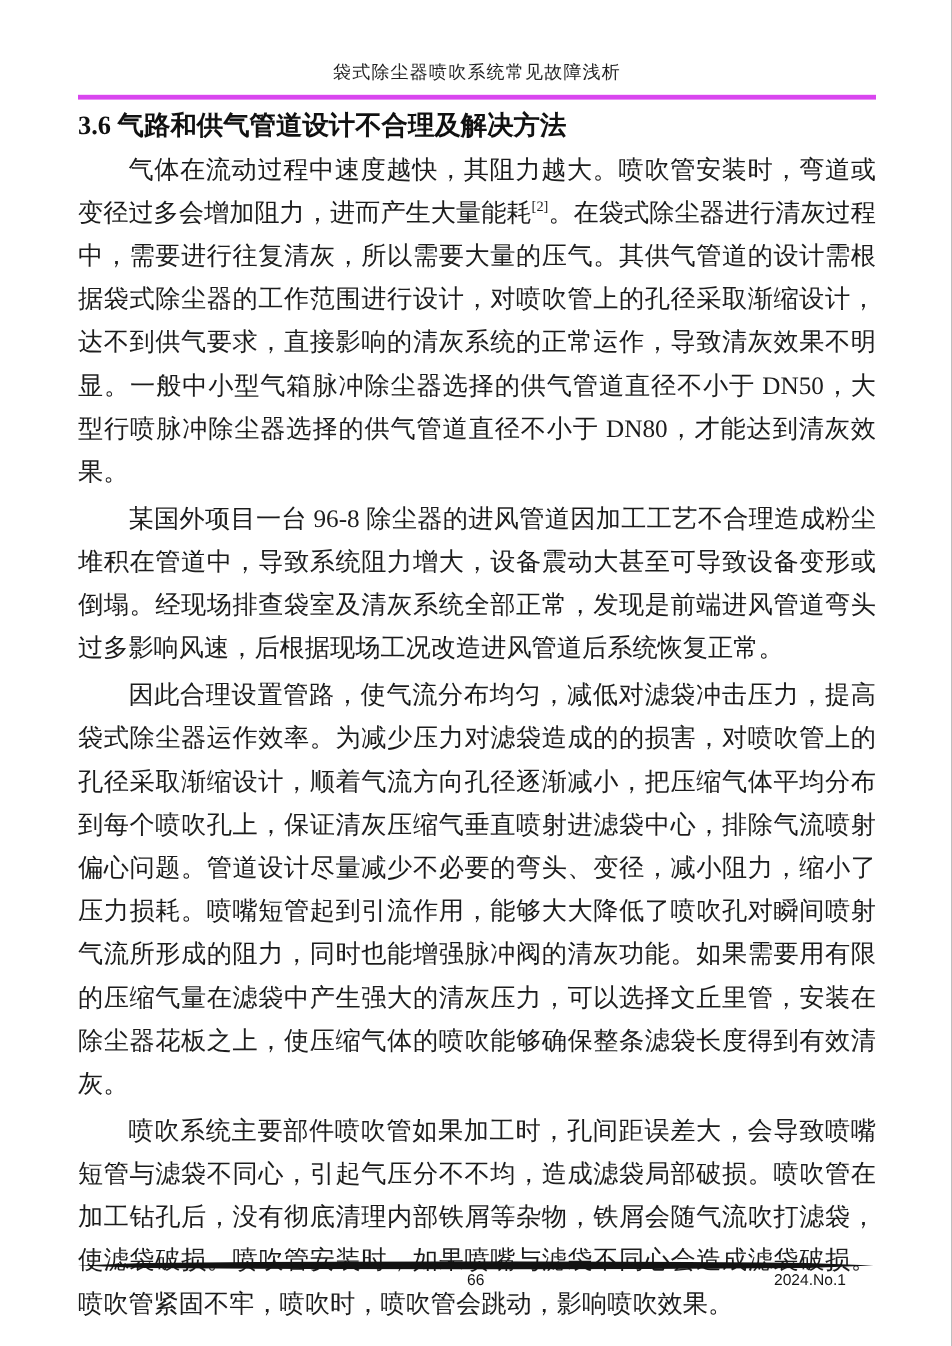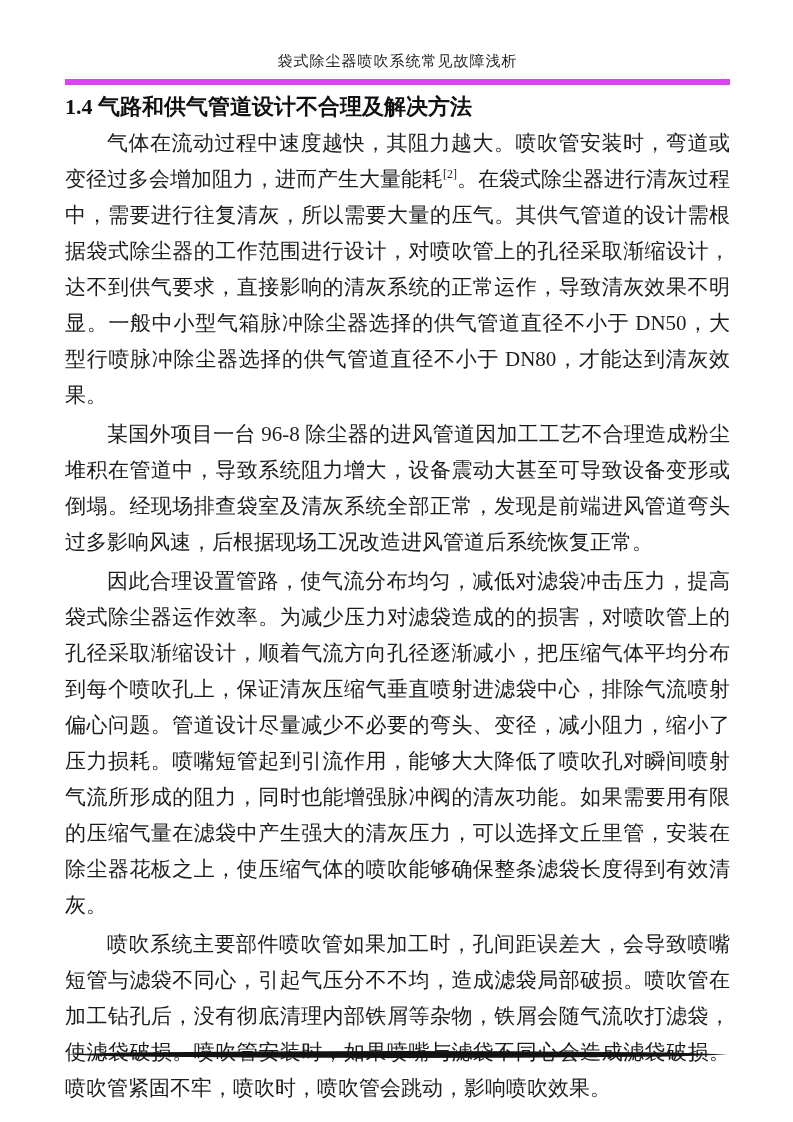--- a/index.html
+++ b/index.html
@@ -19,21 +19,21 @@
     top: 50px;
     width: 665px;
   }
   .running-head {
     text-align: center;
     font-size: 15px;
     line-height: 22px;
     letter-spacing: 1px;
     color: #222;
     padding-bottom: 7px;
-    border-bottom: 6px solid #d946ef;
+    border-bottom: 4px solid #d946ef;
   }
   h2.section-heading {
     font-size: 22px;
     line-height: 30px;
     font-weight: bold;
     margin: 7px 0 2px 0;
     color: #111;
   }
   p.body-para {
     font-size: 21px;
@@ -69,31 +69,35 @@
 </style>
 </head>
 <body>
 
 <div class="page">
 
   <div class="content">
 
     <div class="running-head">袋式除尘器喷吹系统常见故障浅析</div>
 
-    <h2 class="section-heading">1.4 气路和供气管道设计不合理及解决方法</h2>
+    <h2 class="section-heading">3.6 气路和供气管道设计不合理及解决方法</h2>
 
     <p class="body-para"><span>气体在流动过程中速度越快，其阻力越大。喷吹管安装时，弯道或变径过多会增加阻力，进而产生大量能耗</span><sup>[2]</sup><span>。在袋式除尘器进行清灰过程中，需要进行往复清灰，所以需要大量的压气。其供气管道的设计需根据袋式除尘器的工作范围进行设计，对喷吹管上的孔径采取渐缩设计，达不到供气要求，直接影响的清灰系统的正常运作，导致清灰效果不明显。一般中小型气箱脉冲除尘器选择的供气管道直径不小于 DN50，大型行喷脉冲除尘器选择的供气管道直径不小于 DN80，才能达到清灰效果。</span></p>
 
     <p class="body-para">某国外项目一台 96-8 除尘器的进风管道因加工工艺不合理造成粉尘堆积在管道中，导致系统阻力增大，设备震动大甚至可导致设备变形或倒塌。经现场排查袋室及清灰系统全部正常，发现是前端进风管道弯头过多影响风速，后根据现场工况改造进风管道后系统恢复正常。</p>
 
     <p class="body-para">因此合理设置管路，使气流分布均匀，减低对滤袋冲击压力，提高袋式除尘器运作效率。为减少压力对滤袋造成的的损害，对喷吹管上的孔径采取渐缩设计，顺着气流方向孔径逐渐减小，把压缩气体平均分布到每个喷吹孔上，保证清灰压缩气垂直喷射进滤袋中心，排除气流喷射偏心问题。管道设计尽量减少不必要的弯头、变径，减小阻力，缩小了压力损耗。喷嘴短管起到引流作用，能够大大降低了喷吹孔对瞬间喷射气流所形成的阻力，同时也能增强脉冲阀的清灰功能。如果需要用有限的压缩气量在滤袋中产生强大的清灰压力，可以选择文丘里管，安装在除尘器花板之上，使压缩气体的喷吹能够确保整条滤袋长度得到有效清灰。</p>
 
 
     <p class="body-para">喷吹系统主要部件喷吹管如果加工时，孔间距误差大，会导致喷嘴短管与滤袋不同心，引起气压分不不均，造成滤袋局部破损。喷吹管在加工钻孔后，没有彻底清理内部铁屑等杂物，铁屑会随气流吹打滤袋，使滤袋破损。喷吹管安装时，如果喷嘴与滤袋不同心会造成滤袋破损。喷吹管紧固不牢，喷吹时，喷吹管会跳动，影响喷吹效果。</p>
 
   </div>
 
   <svg class="footer-divider" viewBox="0 0 663 7" preserveAspectRatio="none">
     <polygon fill="#121212" points="0,3.5 55,1.4 190,0.4 331,0 473,0.4 608,1.4 663,3.5 608,5.6 473,6.6 331,7 190,6.6 55,5.6"></polygon>
   </svg>
 
+  <div class="footer-row">
+    <span class="page-number">66</span>
+    <span class="issue-label">2024.No.1</span>
+  </div>
 
 </div>
 
 </body></html>

